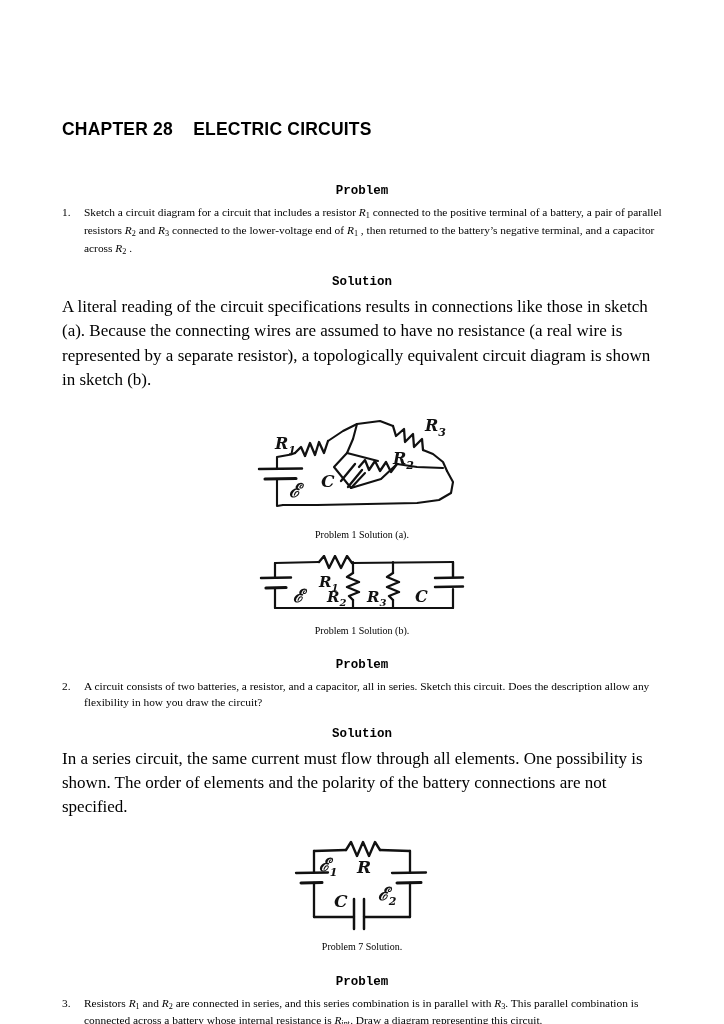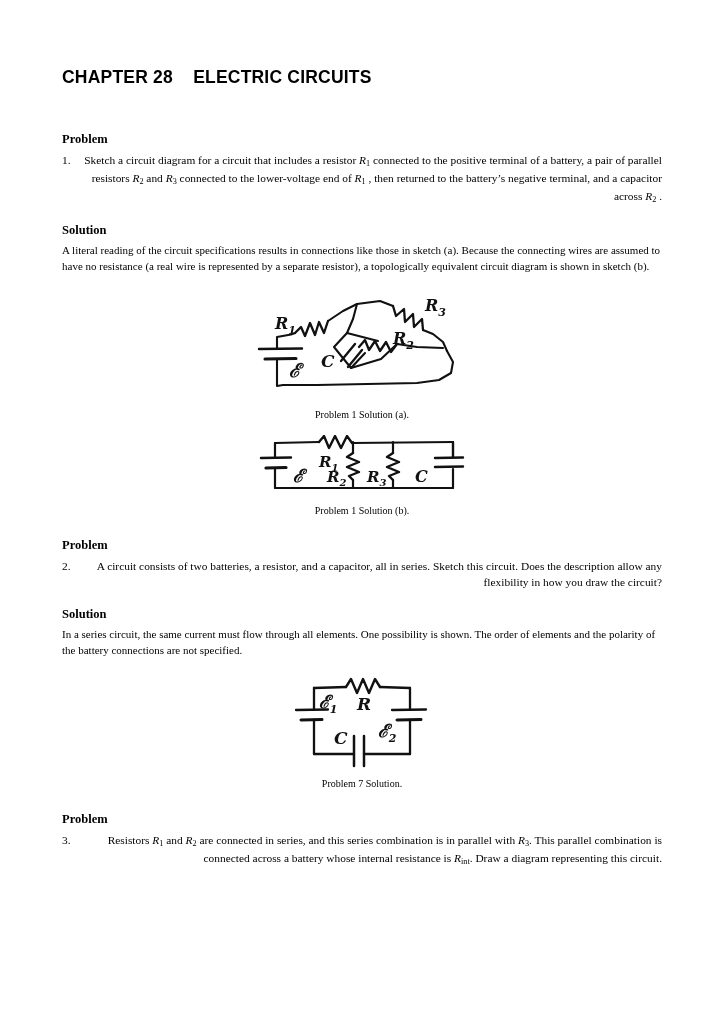--- a/index.html
+++ b/index.html
@@ -23,31 +23,32 @@
     box-sizing: border-box;
     padding: 0 62px;
   }
   
   .chapter-title {
     font-family: "Liberation Sans", "DejaVu Sans", sans-serif;
     font-weight: bold;
     font-size: 17.5px;
     letter-spacing: 0.2px;
     margin: 0;
-    padding-top: 68px;
+    padding-top: 120px;
     line-height: 1.1;
     white-space: pre;
   }
   
   .section-head {
-    font-family: Liberation Serif, serif;
+    font-family: Liberation Mono, monospace;
     font-weight: bold;
     font-size: 12.5px;
     margin: 0;
     line-height: 1.2;
+    text-align: center;
   }
   .sec-problem-1 { padding-top: 45px; }
   .sec-solution-1 { padding-top: 18px; }
   .sec-problem-2 { padding-top: 21px; }
   .sec-solution-2 { padding-top: 17px; }
   .sec-problem-3 { padding-top: 22px; }
 
   
   .prob-item {
     display: flex;
@@ -55,25 +56,25 @@
     line-height: 1.42;
     margin-top: 5px;
   }
   .prob-num {
     width: 22px;
     flex: 0 0 22px;
     text-align: left;
   }
   .prob-body {
     flex: 1 1 auto;
-    text-align: right;
+    text-align: left;
   }
   
   .sol-para {
-    font-size: 11px;
+    font-size: 17px;
     line-height: 1.42;
     margin-top: 5px;
     text-align: left;
   }
   
   .var {
     font-family: "Liberation Serif", "DejaVu Serif", serif;
     font-style: italic;
   }
   .var sub {

